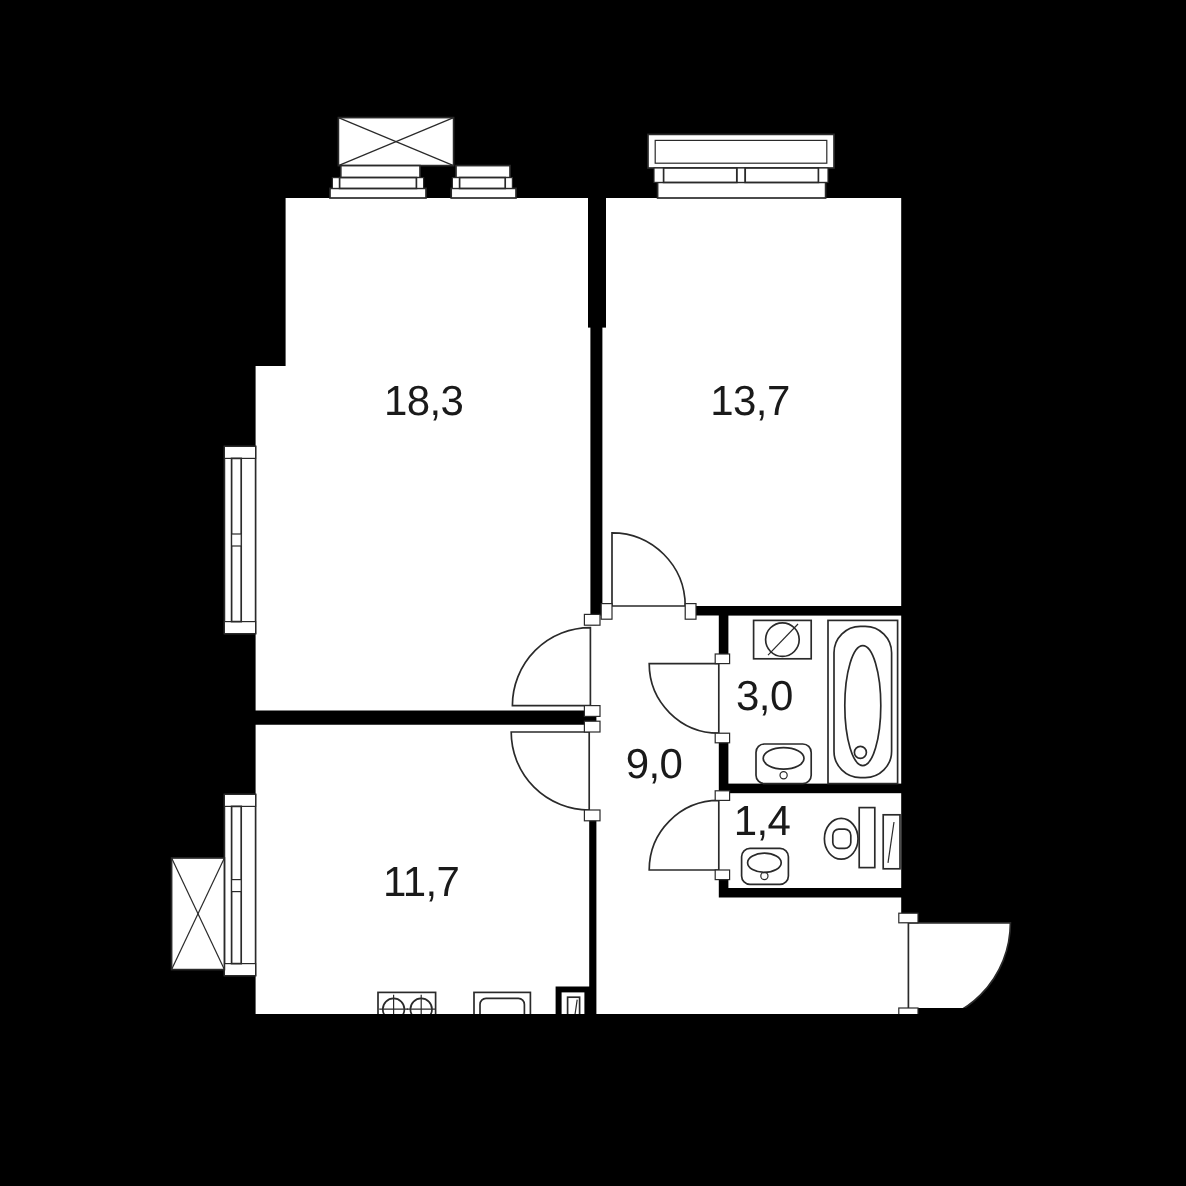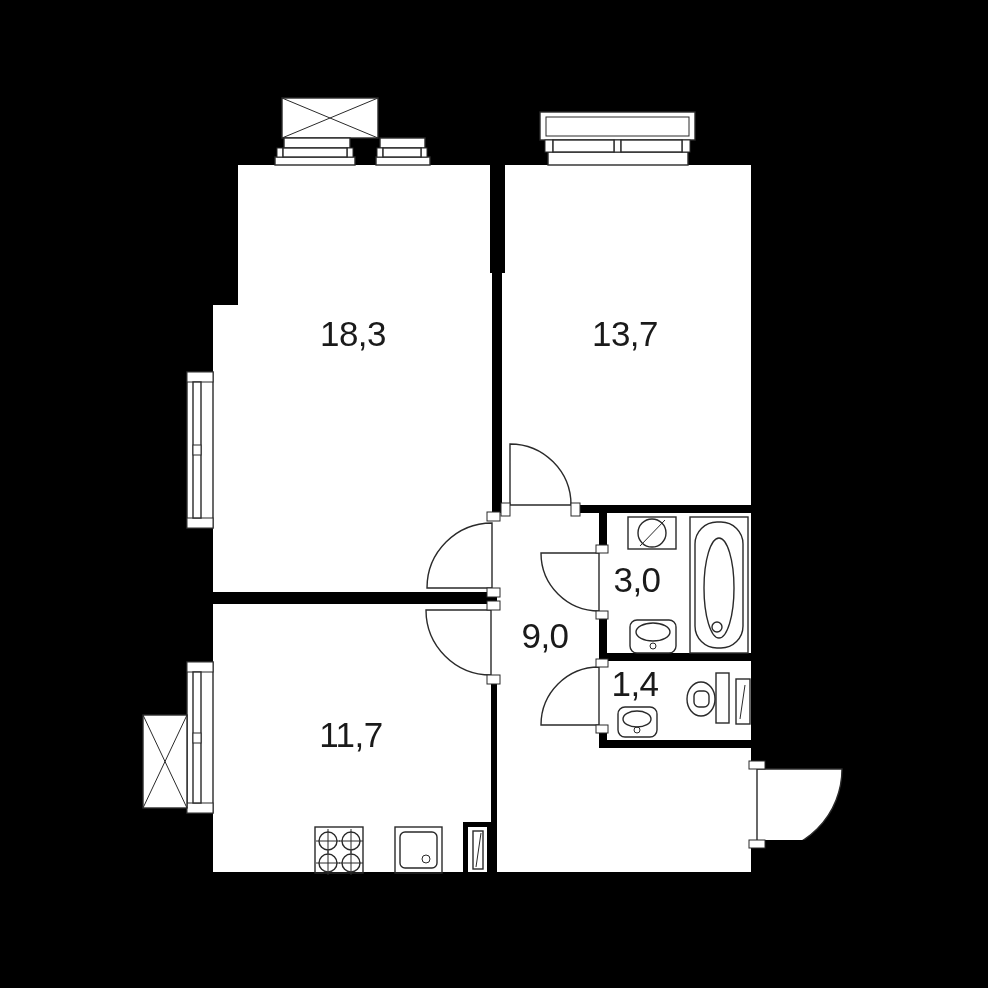--- a/index.html
+++ b/index.html
@@ -1,16 +1,16 @@
 <!DOCTYPE html>
 <html><head>
 <meta charset="utf-8">
 <style>
   html,body{margin:0;padding:0;background:#000;}
-  .stage{position:relative;width:988px;height:988px;background:#000;overflow:hidden;}
+  .stage{position:relative;width:988px;height:845px;background:#000;overflow:hidden;}
   svg{display:block;}
   .ln{fill:none;stroke:#2a2a2a;stroke-width:1.4;}
   .lnthin{fill:none;stroke:#2a2a2a;stroke-width:1;}
   .fw{fill:#ffffff;}
   .fwln{fill:#ffffff;stroke:#2a2a2a;stroke-width:1.4;}
   .jamb{fill:#ffffff;stroke:#2a2a2a;stroke-width:1;}
   .blk{fill:#000000;}
   text.lbl{font-family:"Liberation Sans",sans-serif;font-size:35px;letter-spacing:-0.5px;
            fill:#1a1a1a;text-anchor:middle;}
 </style>

